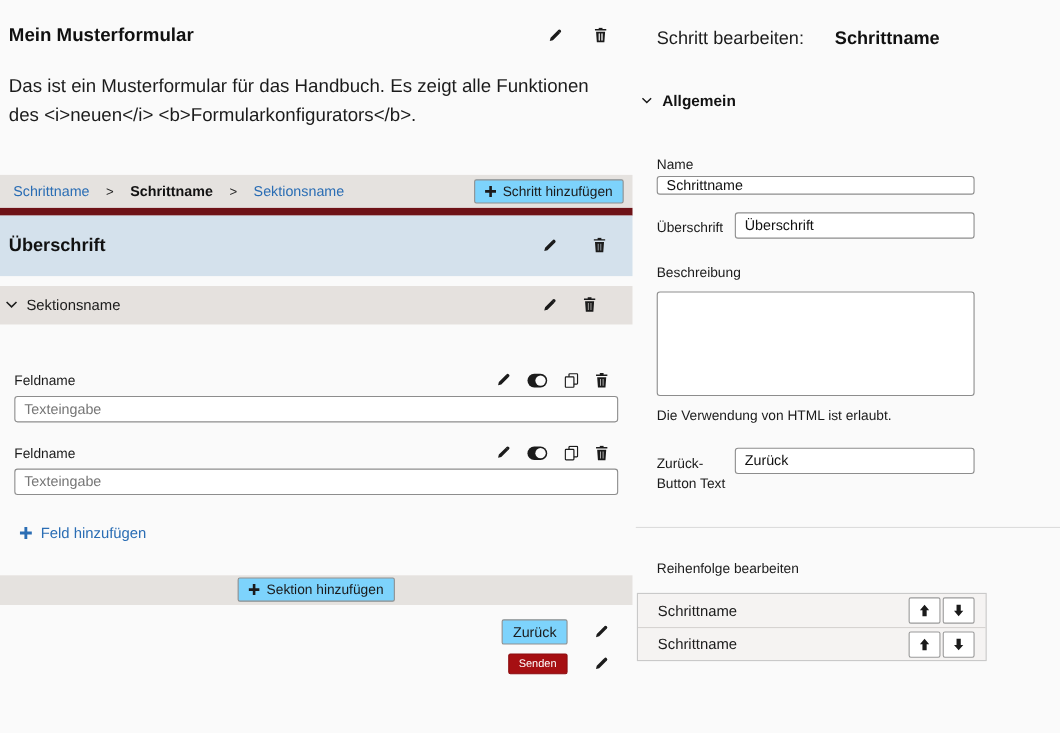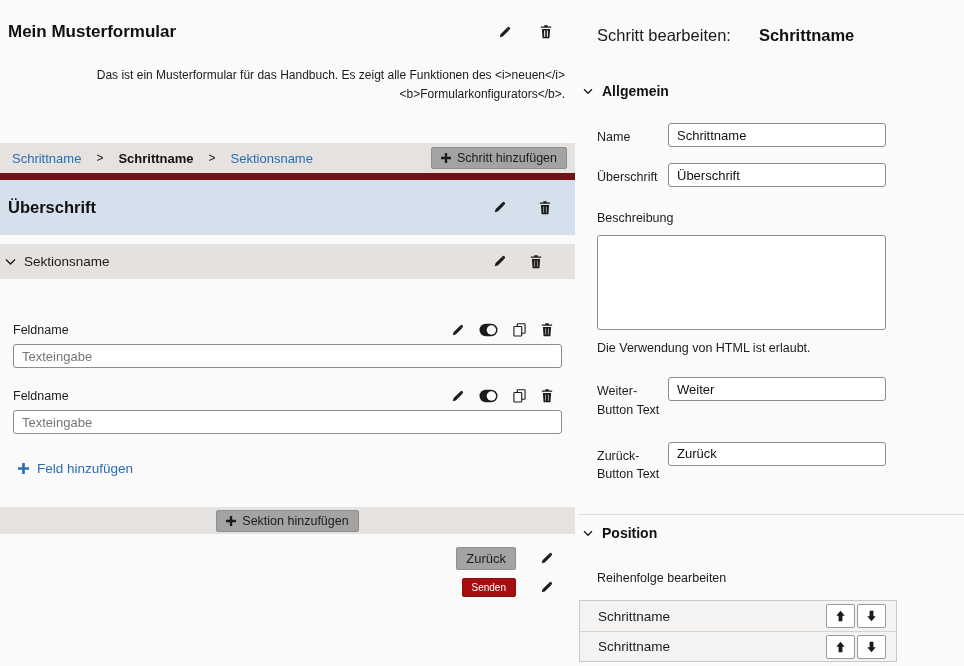--- a/index.html
+++ b/index.html
@@ -15,27 +15,27 @@
   .right { flex:1; padding-left:22px; }
 
   svg { display:block; }
   .icon { display:inline-flex; align-items:center; justify-content:center; color:#1b1b1b; }
 
   
   .form-header { display:flex; align-items:center; padding:22px 23px 0 8px; }
   .form-title { flex:1; margin:0; font-size:17px; font-weight:bold; color:#111; }
   .hdr-icons { display:flex; gap:29px; align-items:center; }
 
-  .form-desc { margin:24px 10px 0 8px; max-width:558px; font-size:12px; line-height:1.55; color:#1b1b1b;text-align:right; }
+  .form-desc { margin:24px 10px 0 8px; max-width:558px; font-size:17px; line-height:1.55; color:#1b1b1b; }
 
   .breadcrumb-bar { margin-top:40px; height:30px; background:#e5e2df; display:flex; align-items:center; padding:0 8px 0 12px; }
   .crumb { color:#2a6db4; text-decoration:none; font-size:13px; cursor:pointer; }
   .crumb.active { color:#111; font-weight:bold; }
   .crumb-sep { margin:0 15px; font-size:12px; color:#222; }
-  .btn { background:#a3a3a3; border:1px solid #8f8f8f; border-radius:2px; font-family:inherit; font-size:12.5px; color:#1b1b1b; padding:3px 9px; display:inline-flex; align-items:center; gap:6px; cursor:pointer; }
+  .btn { background:#7dd3fc; border:1px solid #8f8f8f; border-radius:2px; font-family:inherit; font-size:12.5px; color:#1b1b1b; padding:3px 9px; display:inline-flex; align-items:center; gap:6px; cursor:pointer; }
   .add-step-btn { margin-left:auto; }
 
   .red-bar { height:7px; background:#6e1217; }
 
   .step-heading-bar { height:55px; background:#d4e1ec; display:flex; align-items:center; padding:0 24px 0 8px; }
   .step-heading { flex:1; margin:0; font-size:16.5px; font-weight:bold; color:#111; }
   .heading-icons { display:flex; gap:33px; align-items:center; }
 
   .section-bar { margin-top:9px; height:35px; background:#e5e1de; display:flex; align-items:center; padding:0 33px 0 5px; }
   .section-name { margin-left:8px; font-size:13.5px; }
@@ -60,21 +60,21 @@
 
   
   .panel-header { margin-top:26px; font-size:16.5px; display:flex; align-items:baseline; }
   .panel-header strong { margin-left:28px; font-weight:bold; color:#111; }
 
   .sec-head { display:flex; align-items:center; gap:9px; margin:38px 0 0 -14px; cursor:pointer; }
   .sec-head .sec-title { font-size:14px; font-weight:bold; margin:0; color:#111; }
 
   .panel-form { width:289px; }
   .frow { display:flex; margin-top:16px; }
-  .frow:first-of-type { margin-top:24px; }
+  .frow:first-of-type { margin-top:37px;flex-direction:column; }
   .frow label { width:71px; flex:none; font-size:12.5px; padding-top:5px; line-height:1.5; }
   .frow .text-input { margin-top:0; flex:1; width:auto; }
 
   .ta-block { margin-top:24px; }
   .ta-label { font-size:12.5px; display:block; }
   .ta-block textarea { width:289px; height:95px; margin-top:10px; background:#fff; border:1px solid #8d8d8d; border-radius:3px; resize:none; font-family:inherit; font-size:13px; padding:6px 8px; }
   .hint { margin-top:8px; font-size:12.5px; color:#1b1b1b; }
 
   .frow.gap-lg { margin-top:22px; }
 
@@ -305,39 +305,27 @@
         <input class="text-input" type="text" value="Überschrift" style="">
       </div>
 
       <div class="ta-block">
         <label class="ta-label">Beschreibung</label>
         <textarea style=""></textarea>
         <div class="hint">Die Verwendung von HTML ist erlaubt.</div>
       </div>
 
       <div class="frow gap-lg">
-        <label>Weiter-Button Text</label>
-        <input class="text-input" type="text" value="Weiter" style="">
-      </div>
-      <div class="frow gap-lg">
         <label>Zurück-Button Text</label>
         <input class="text-input" type="text" value="Zurück" style="">
       </div>
     </div>
 
     <hr class="panel-divider">
 
-    <div class="sec-head position">
-      <span class="icon">
-        <svg width="10" height="7" viewBox="0 0 11 8" fill="none" stroke="currentColor" stroke-width="1.5">
-            <path d="M1 1.5l4.5 4.5L10 1.5"></path>
-          </svg>
-      </span>
-      <h3 class="sec-title">Position</h3>
-    </div>
 
     <div class="order-label">Reihenfolge bearbeiten</div>
 
     <div class="order-list">
       <div class="order-row">
         <span class="row-label">Schrittname</span>
         <button class="arrow-btn">
           <span class="icon">
             <svg width="11" height="12" viewBox="0 0 12 13" fill="currentColor">
                 <path d="M6 0.8l4.6 5.4H8.1v6H3.9v-6H1.4z"></path>

